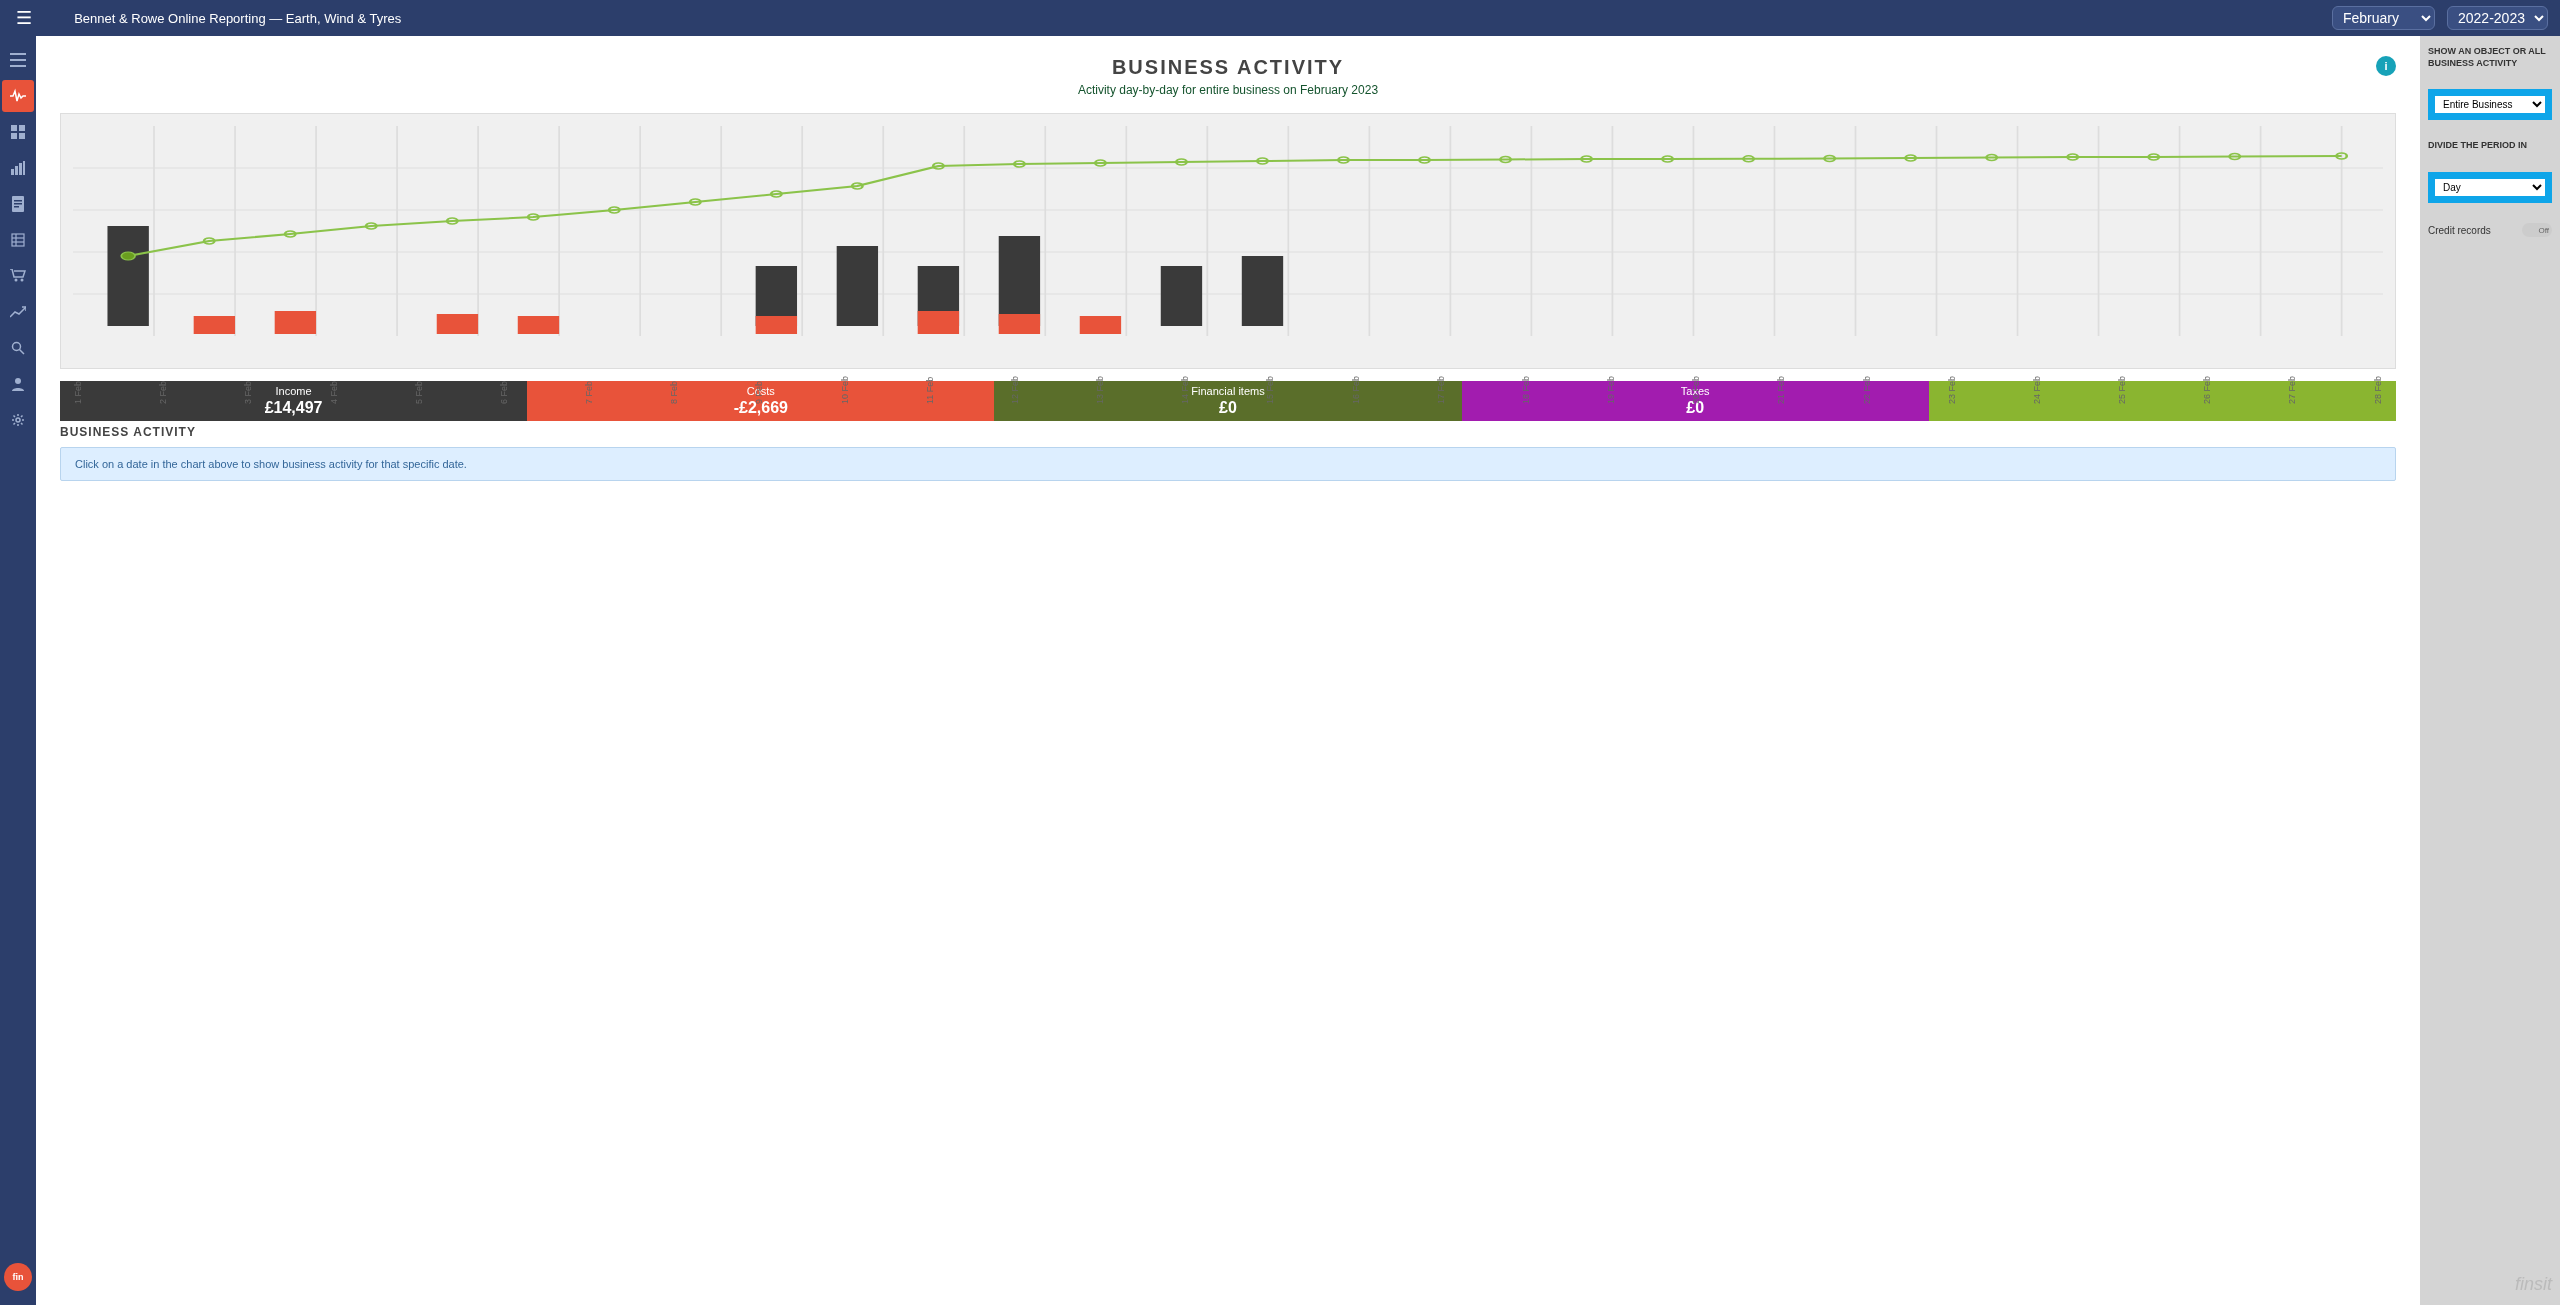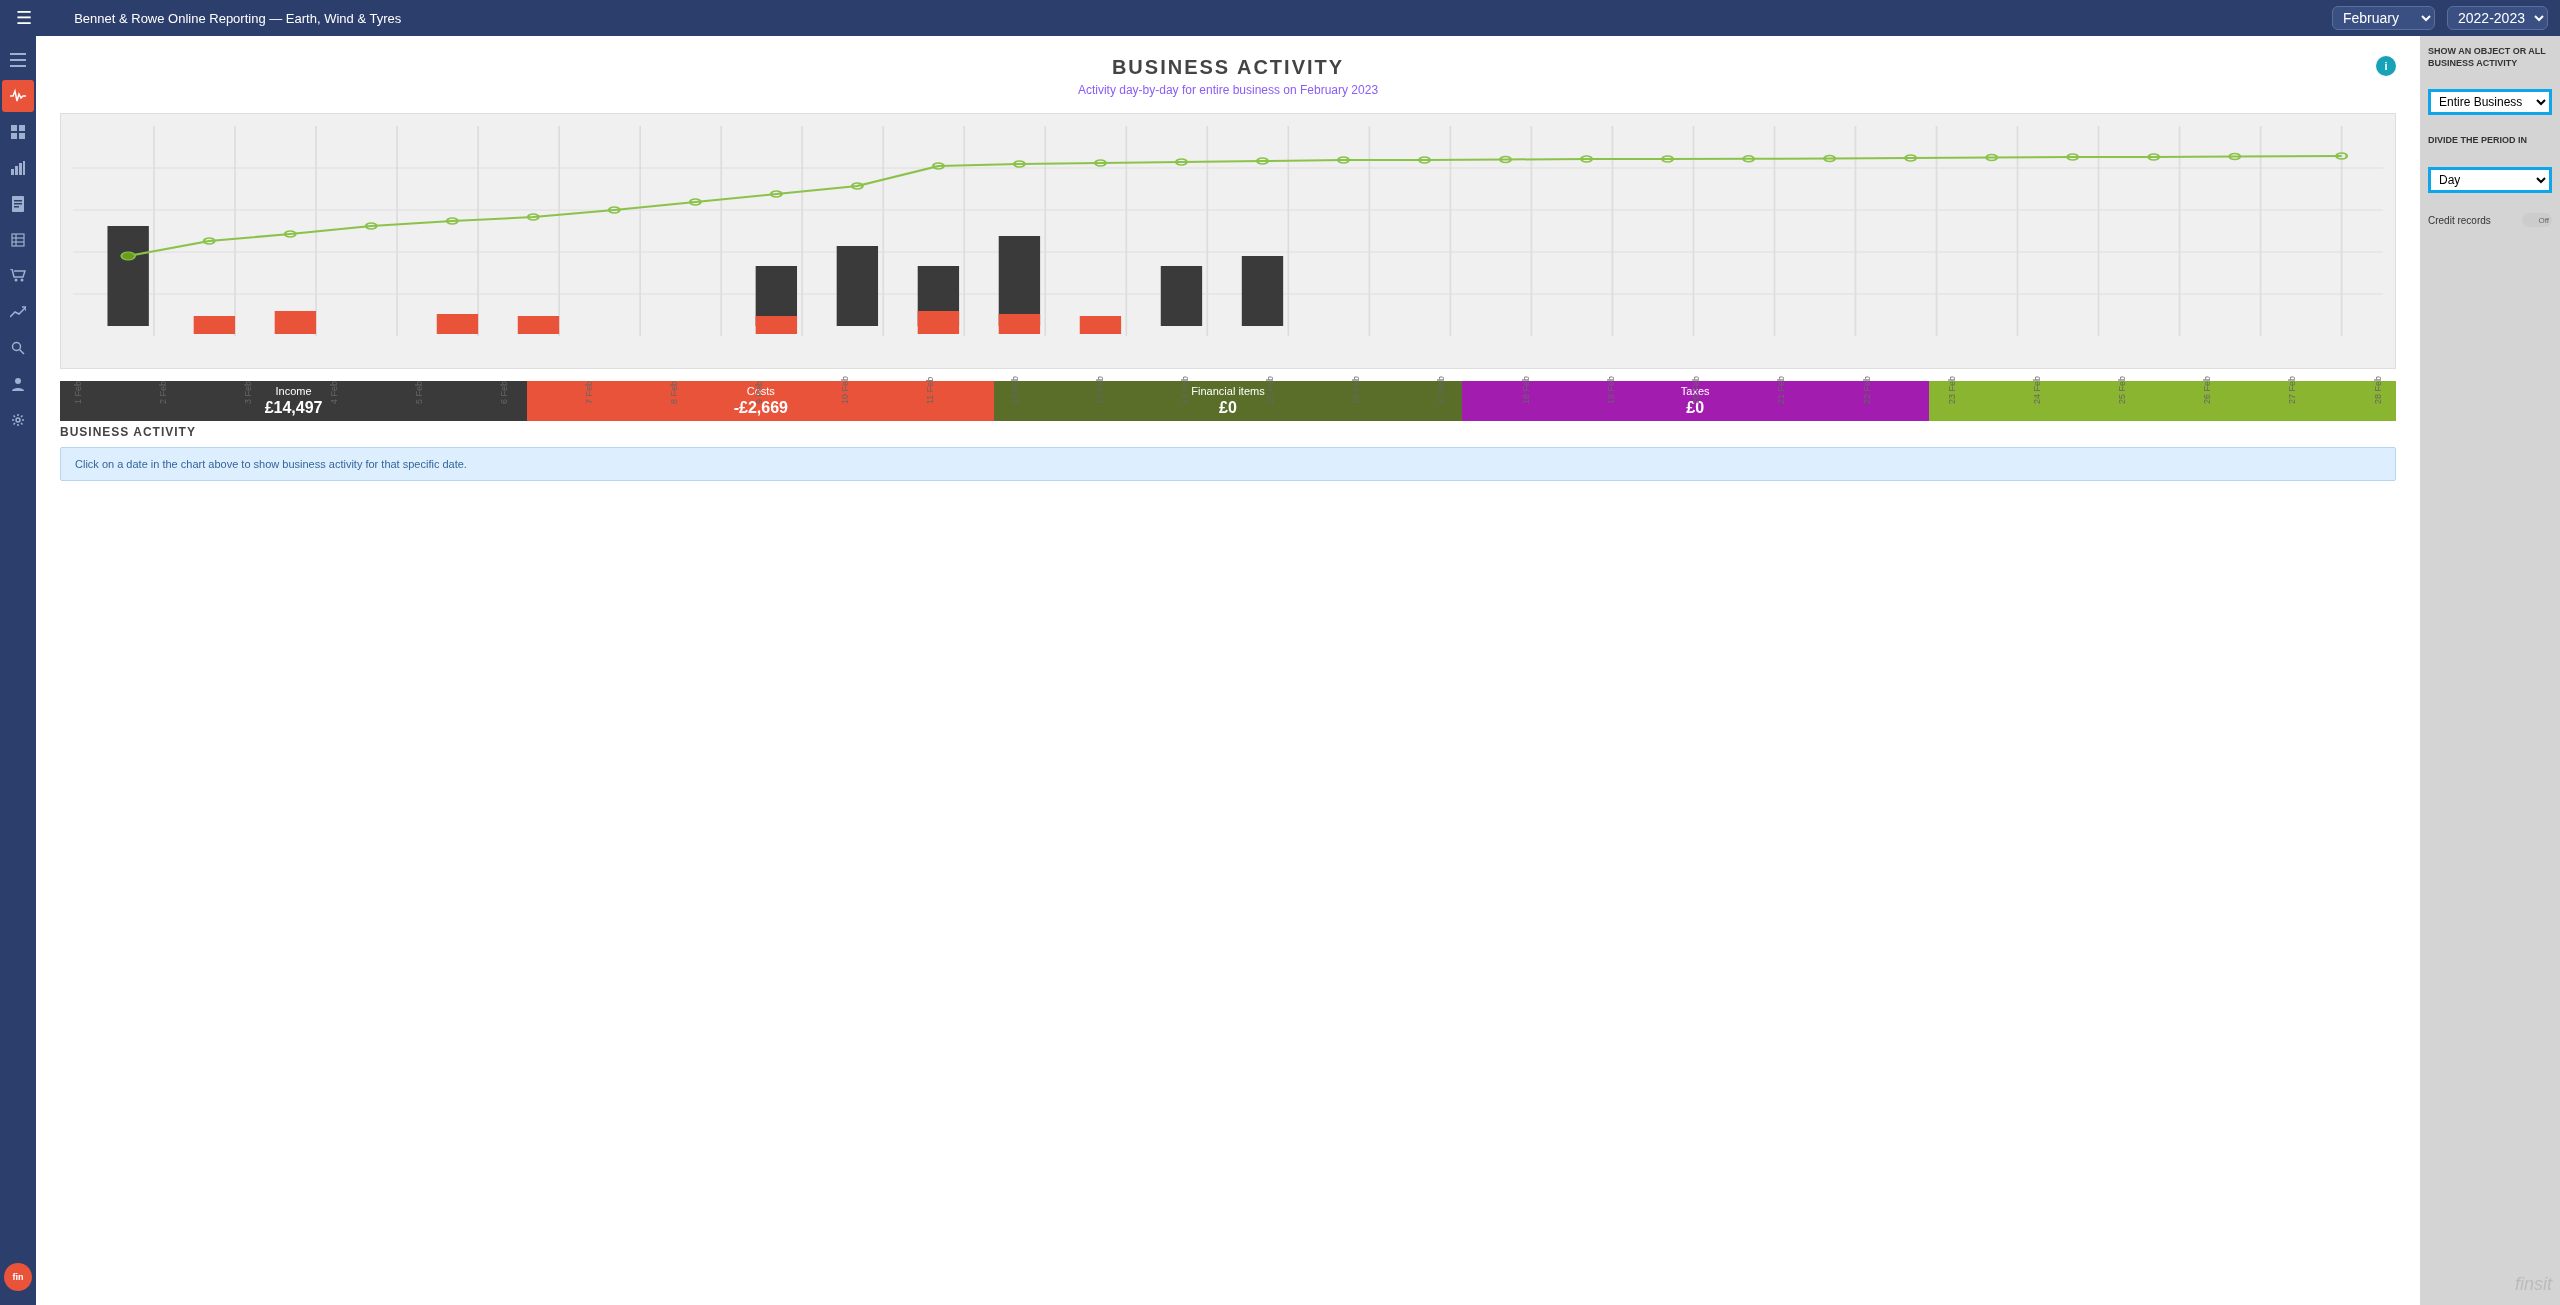--- a/index.html
+++ b/index.html
@@ -111,24 +111,24 @@
     }
     .right-panel-label {
       font-size: 9px;
       color: #333;
       font-weight: bold;
       text-transform: uppercase;
       line-height: 1.3;
     }
     .right-panel-select {
       width: 100%;
-      font-size: 12px;
+      font-size: 10px;
       padding: 2px 4px;
       background: white;
-      border: 3px solid #0ea5e9;
+      border: 7px solid #0ea5e9;
       cursor: pointer;
     }
     .right-panel-row {
       display: flex;
       align-items: center;
       justify-content: space-between;
       font-size: 10px;
       color: #333;
     }
     .toggle-off {
@@ -159,21 +159,21 @@
       text-align: center;
       font-size: 20px;
       font-weight: 700;
       color: #444;
       letter-spacing: 2px;
       margin-bottom: 4px;
     }
     .page-subtitle {
       text-align: center;
       font-size: 12px;
-      color: #8b5cf6;
+      color: #14532d;
       margin-bottom: 16px;
     }
 
     
     .chart-section {
       background: #f0f0f0;
       border: 1px solid #ddd;
       padding: 12px;
       margin-bottom: 12px;
       position: relative;

